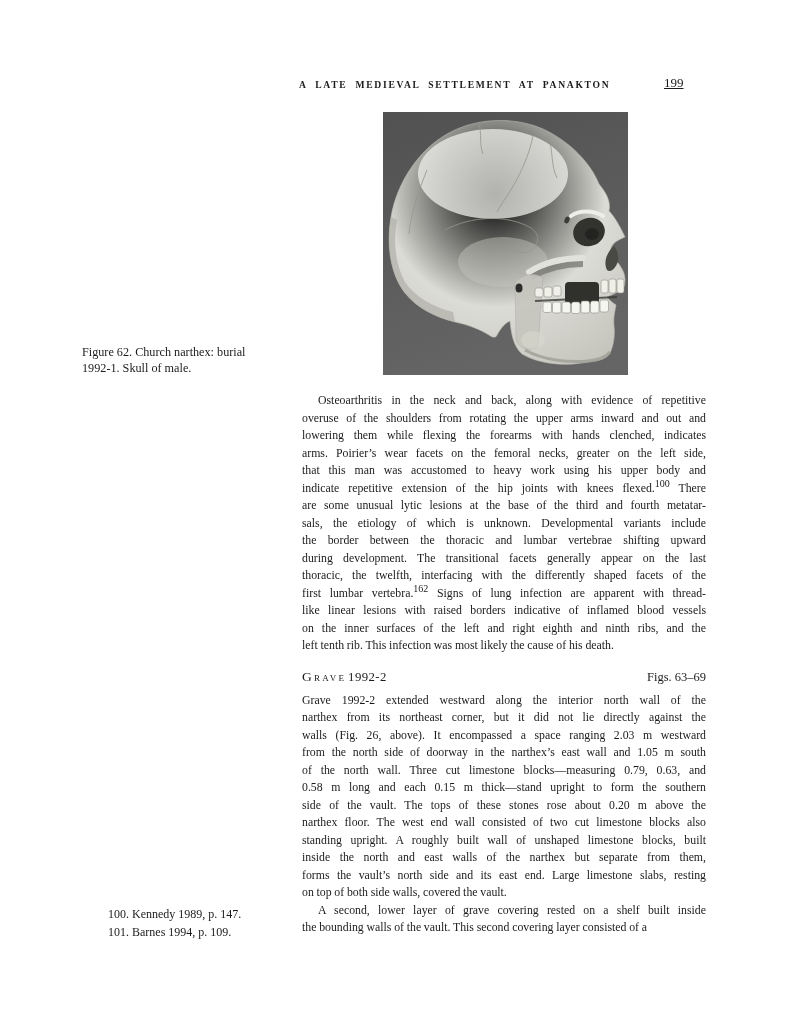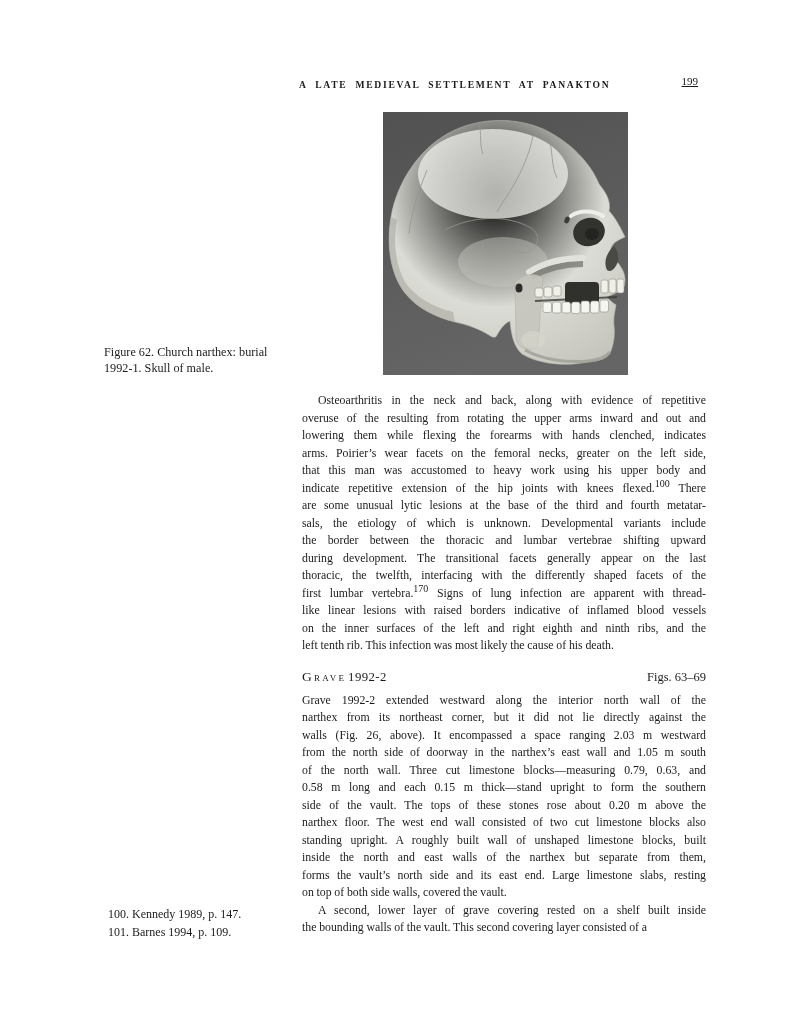--- a/index.html
+++ b/index.html
@@ -13,30 +13,30 @@
     background:var(--page-bg);
     font-family:"Liberation Serif","DejaVu Serif",serif;
     color:var(--text-ink);
     -webkit-font-smoothing:antialiased;
   }
   .running-title{
     position:absolute;left:299px;top:79px;
     font-size:9.6px;font-weight:bold;letter-spacing:1.7px;word-spacing:4px;
   }
   .page-number{
-    position:absolute;left:664px;top:75px;width:34px;text-align:right;
-    font-size:11px;font-feature-settings:"onum";text-decoration:underline;
+    position:absolute;left:664px;top:75px;width:34px;
+    font-size:13px;font-feature-settings:"onum";text-decoration:underline;
   }
   .photo{
     position:absolute;left:383px;top:112px;width:245px;height:263px;
     background:var(--photo-bg);
   }
   .photo svg{display:block;}
   .caption{
-    position:absolute;left:104px;top:345px;width:195px;
+    position:absolute;left:82px;top:345px;width:195px;
     font-size:12.2px;line-height:15.8px;
   }
   .body-col{
     position:absolute;left:302px;top:392px;width:404px;font-family:Liberation Serif, serif;
   }
   .tline{
     font-size:11.8px;line-height:17.5px;word-spacing:-0.2px;
     text-align:justify;text-align-last:justify;
   }
   .tline.last{text-align-last:left;}
@@ -156,31 +156,31 @@
 </div>
 
 <div class="caption">
   <div>Figure 62. Church narthex: burial</div>
   <div>1992-1. Skull of male.</div>
 </div>
 
 <div class="body-col">
   <div class="para">
       <div class="tline indent">Osteoarthritis in the neck and back, along with evidence of repetitive</div>
-      <div class="tline">overuse of the resulting from rotating the upper arms inward and out and</div>
+      <div class="tline">overuse of the shoulders from rotating the upper arms inward and out and</div>
       <div class="tline">lowering them while flexing the forearms with hands clenched, indicates</div>
       <div class="tline">arms. Poirier’s wear facets on the femoral necks, greater on the left side,</div>
       <div class="tline">that this man was accustomed to heavy work using his upper body and</div>
       <div class="tline">indicate repetitive extension of the hip joints with knees flexed.<sup>100</sup> There</div>
       <div class="tline">are some unusual lytic lesions at the base of the third and fourth metatar-</div>
       <div class="tline">sals, the etiology of which is unknown. Developmental variants include</div>
       <div class="tline">the border between the thoracic and lumbar vertebrae shifting upward</div>
       <div class="tline">during development. The transitional facets generally appear on the last</div>
       <div class="tline">thoracic, the twelfth, interfacing with the differently shaped facets of the</div>
-      <div class="tline">first lumbar vertebra.<sup>170</sup> Signs of lung infection are apparent with thread-</div>
+      <div class="tline">first lumbar vertebra.<sup>162</sup> Signs of lung infection are apparent with thread-</div>
       <div class="tline">like linear lesions with raised borders indicative of inflamed blood vessels</div>
       <div class="tline">on the inner surfaces of the left and right eighth and ninth ribs, and the</div>
       <div class="tline last">left tenth rib. This infection was most likely the cause of his death.</div>
     </div>
 
   <div class="heading-row">
     <div>
       <span class="heading-grave">Grave</span><span class="heading-num">1992-2</span>
     </div>
     <div class="figs-ref">Figs. 63–69</div>

